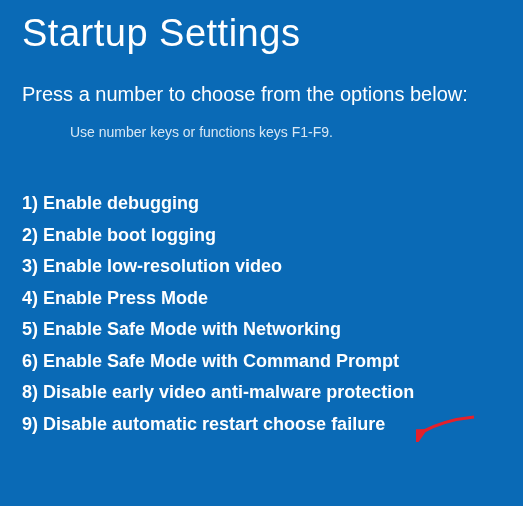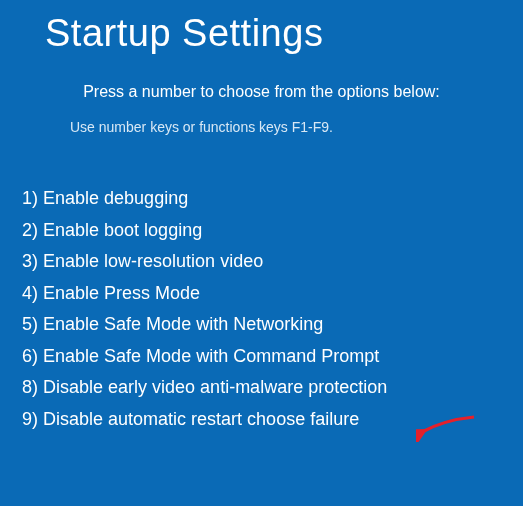--- a/index.html
+++ b/index.html
@@ -11,41 +11,39 @@
       color: #ffffff;
       padding: 12px 22px;
       overflow: hidden;
       position: relative;
     }
     .title {
       font-size: 38px;
       font-weight: 300;
       letter-spacing: 0.5px;
       margin-bottom: 28px;
-      margin-left: 23px;
     }
     .instruction {
-      font-size: 16px;
+      font-size: 20px;
       font-weight: 300;
       margin-bottom: 18px;
-      text-align: center;
     }
     .hint {
       font-size: 14px;
       font-weight: 300;
       color: #d8e8f5;
       margin-bottom: 48px;
       margin-left: 48px;
     }
     .options {
       list-style: none;
     }
     .option-item {
       font-size: 18px;
-      font-weight: 400;
+      font-weight: 700;
       line-height: 1.75;
       white-space: nowrap;
     }
     .arrow-annotation {
       position: absolute;
       top: 414px;
       left: 416px;
       width: 60px;
       height: 28px;
     }

